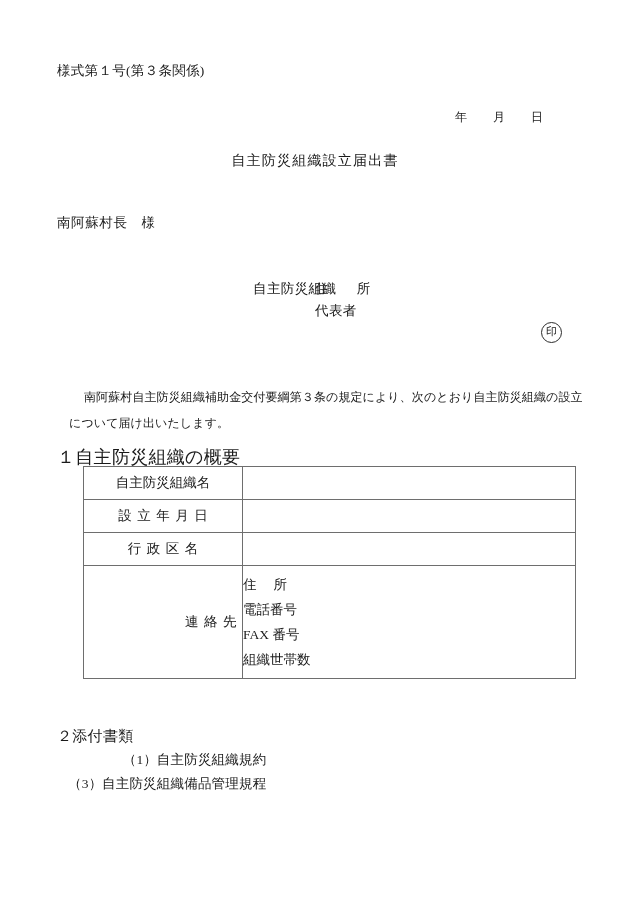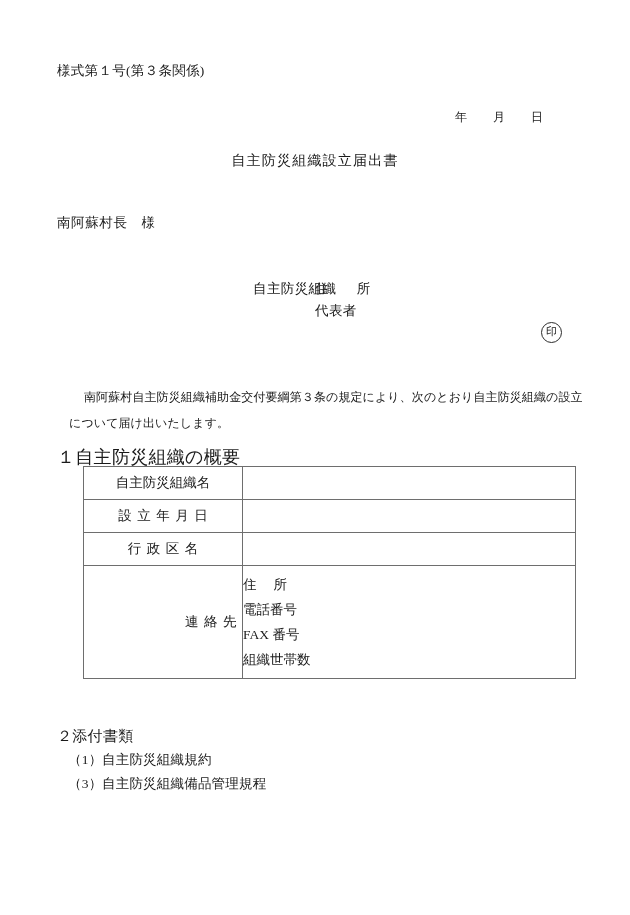--- a/index.html
+++ b/index.html
@@ -179,20 +179,21 @@
     margin: 0;
     padding: 0;
     list-style: none;
   }
   .attachments li {
     height: 24px;
     line-height: 24px;
     font-size: 13.5px;
     white-space: nowrap;
     letter-spacing: 0.2px;
+    text-align: right;
   }
   .attachments li .num { display: inline-block; width: 34px; }
 </style>
 </head>
 <body>
 
 <div class="page">
 
   <div class="abs form-no">様式第１号(第３条関係)</div>
 

